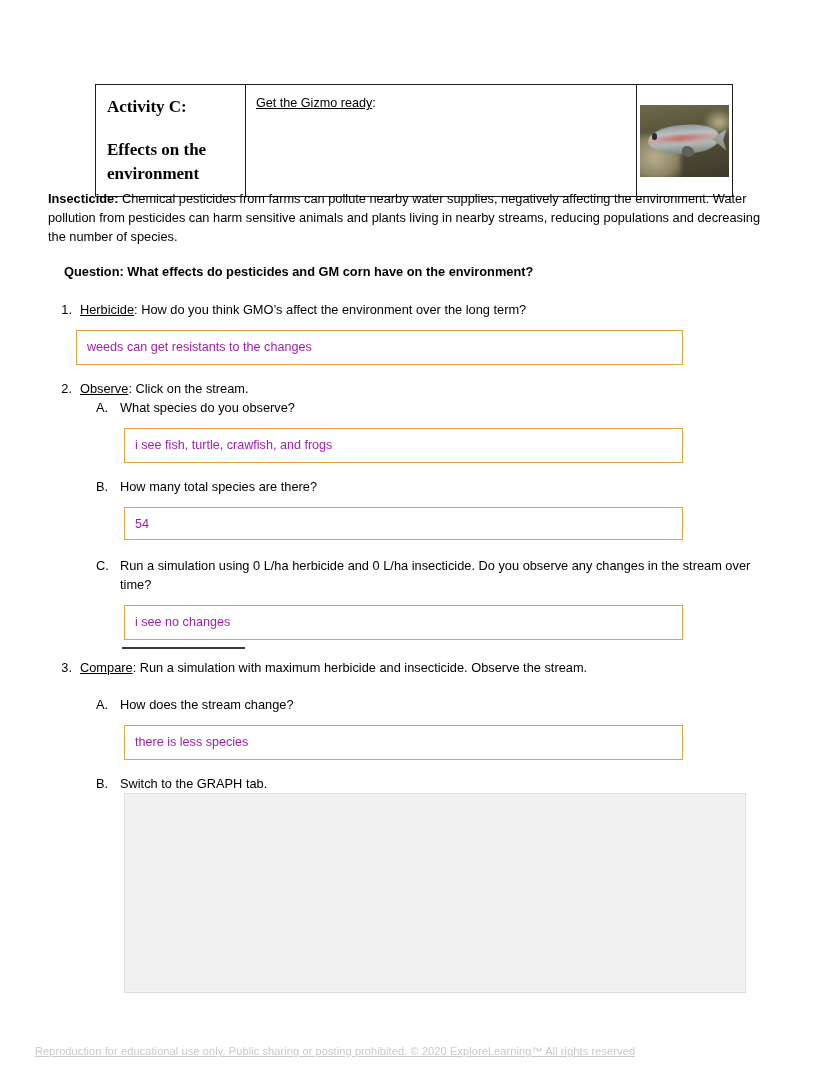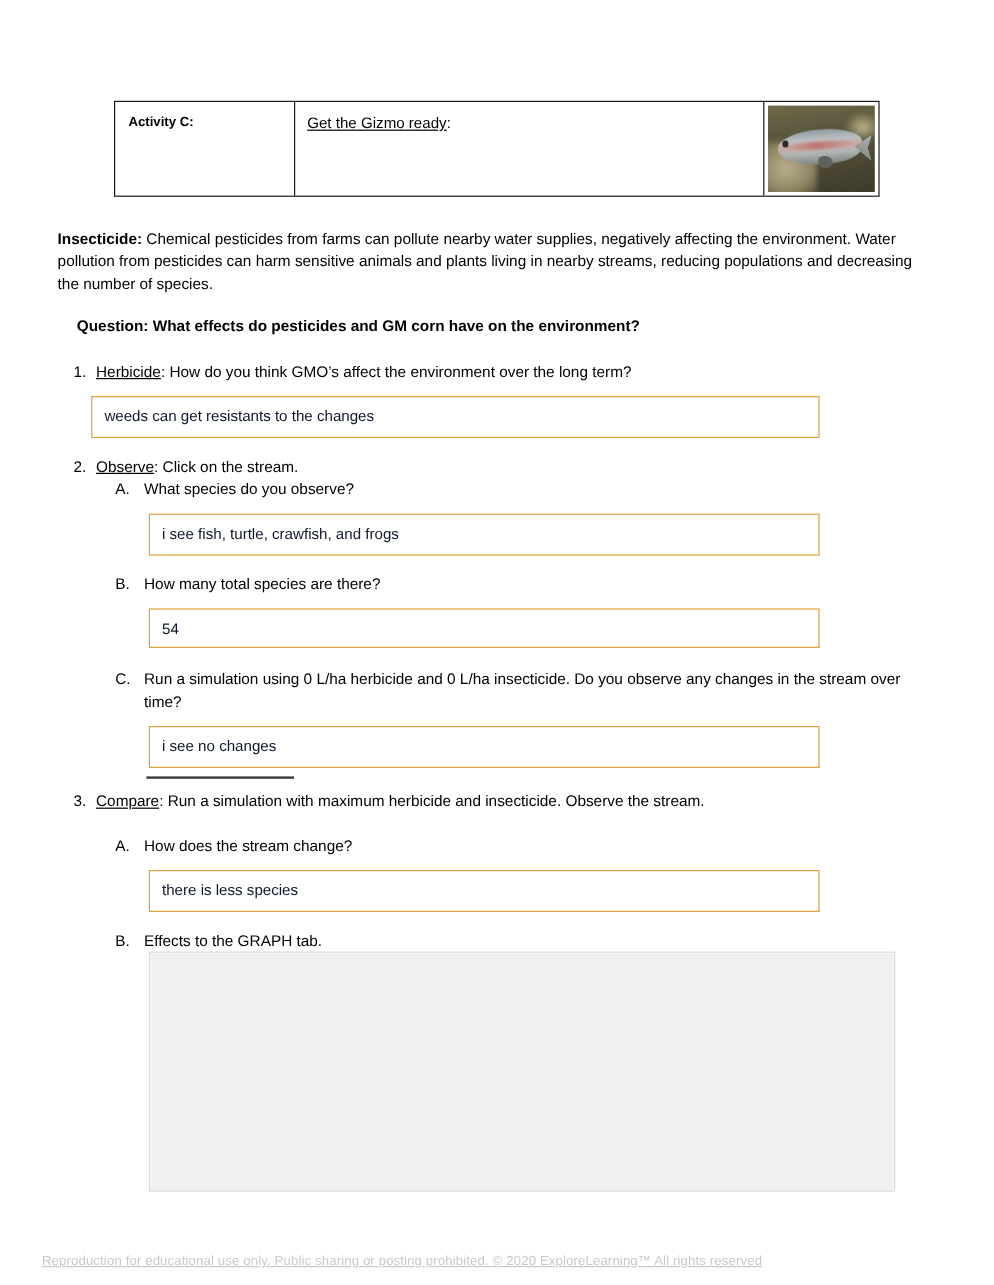--- a/index.html
+++ b/index.html
@@ -34,23 +34,24 @@
     border-collapse: collapse;
     display: flex;
     box-sizing: border-box;
     background: #ffffff;
   }
   .act-left {
     width: 150px;
     box-sizing: border-box;
     border-right: 1.5px solid #1a1a1a;
     padding: 10px 9px 10px 11px;
-    font-size: 11px;
+    font-size: 17px;
     font-weight: bold;
     line-height: 1.42;
+    font-family: Liberation Serif, serif;
   }
   .act-left .act-title { margin: 0 0 19px 0; }
   .act-left .act-sub { margin: 0; }
 
   .act-mid {
     flex: 1;
     box-sizing: border-box;
     padding: 9px 8px 6px 10px;
     font-size: 12.6px;
     line-height: 1.45;
@@ -204,21 +205,21 @@
 
   
   .answer-box {
     position: absolute;
     box-sizing: border-box;
     border: 1.5px solid #e2a13c;
     background: #ffffff;
     font-size: 12.6px;
     line-height: 1.4;
     padding: 8px 10px 7px 10px;
-    color: #0f172a;
+    color: #a21caf;
   }
 
   
   .short-rule {
     position: absolute;
     background: #3b3b3b;
     height: 2px;
   }
 
   
@@ -249,20 +250,21 @@
 </style>
 </head>
 <body>
 
 <div class="page">
 
   <div class="activity-table">
 
     <div class="act-left">
       <div class="act-title">Activity C:</div>
+      <div class="act-sub">Effects on the environment</div>
     </div>
 
     <div class="act-mid">
       <div class="ready-line"><span class="u">Get the Gizmo ready</span><span>:</span></div>
     </div>
 
     <div class="act-img">
       <div class="fish-photo">
         <div class="blob-a"></div>
         <div class="blob-b"></div>
@@ -323,20 +325,20 @@
 
   <div class="let-item" style="left:96px; top:696px; width:678px;">
     <span class="let">A.</span>
     <span class="let-txt">How does the stream change?</span>
   </div>
 
   <div class="answer-box" style="left:124px; top:725px; width:559px; height:35px;">there is less species</div>
 
   <div class="let-item" style="left:96px; top:775px; width:678px;">
     <span class="let">B.</span>
-    <span class="let-txt">Effects to the GRAPH tab.</span>
+    <span class="let-txt">Switch to the GRAPH tab.</span>
   </div>
 
   <div class="graph-placeholder"></div>
 
   <div class="footer">Reproduction for educational use only. Public sharing or posting prohibited. © 2020 ExploreLearning™ All rights reserved</div>
 
 </div>
 
 </body></html>

